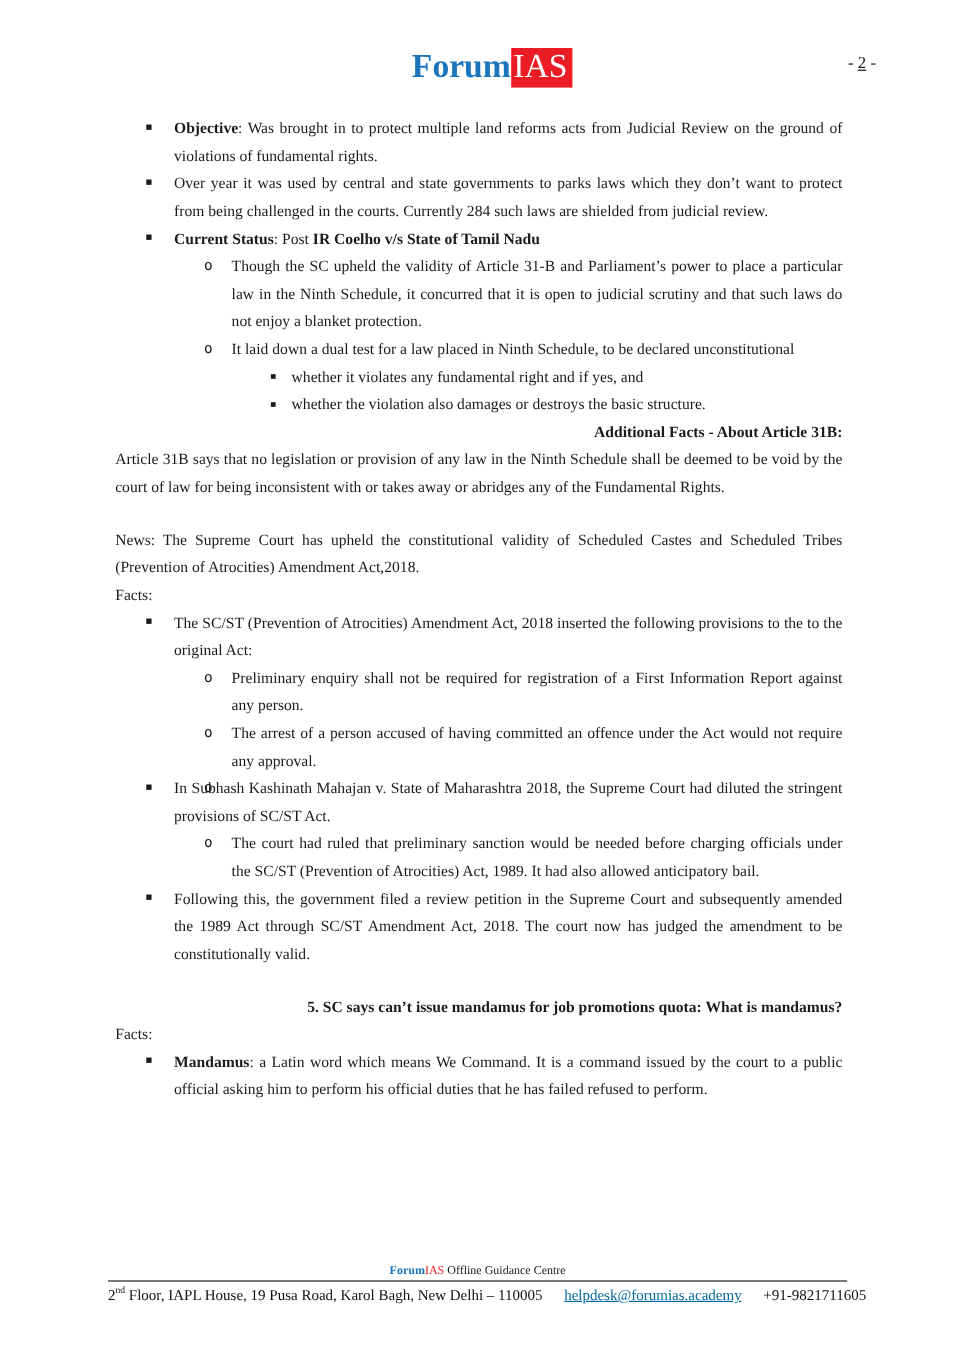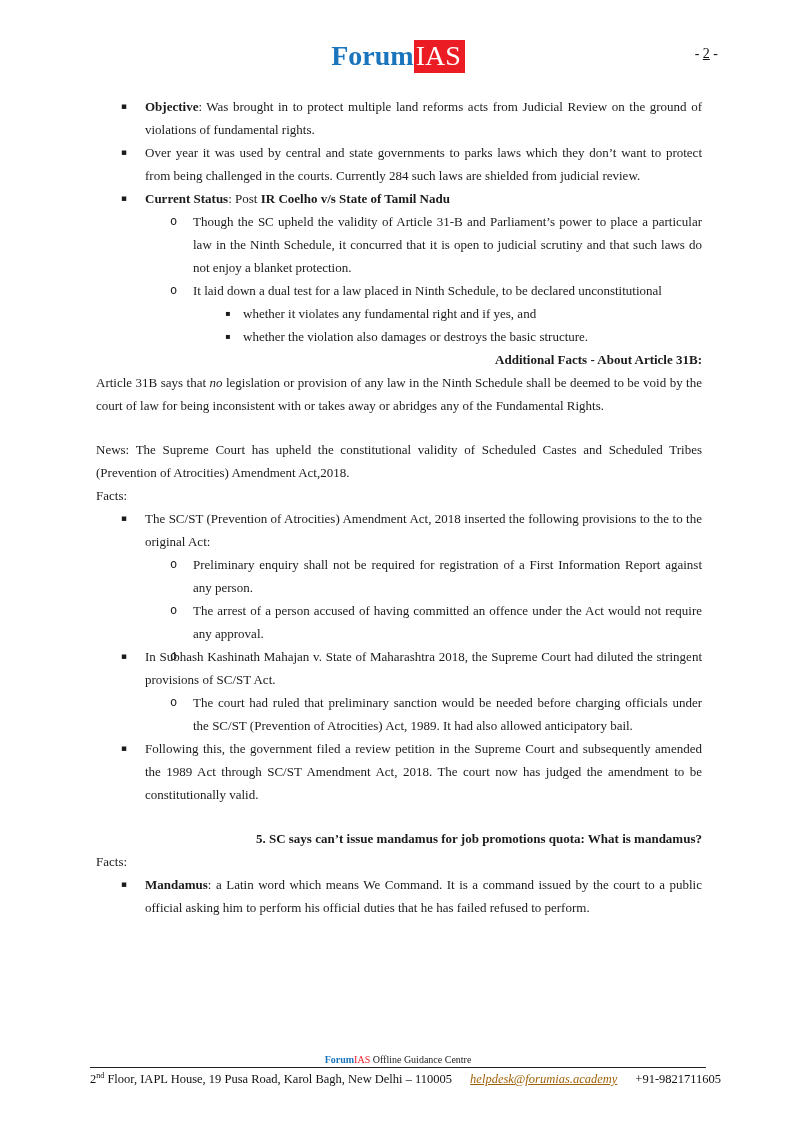--- a/index.html
+++ b/index.html
@@ -7,50 +7,50 @@
   .page {
     position:relative;
     width:794px; height:1123px;
     margin:0 auto;
     background:#ffffff;
     font-family:"Liberation Serif", serif;
     color:#1b1b1b;
     overflow:hidden;
   }
   
-  .header { position:absolute; top:40px; left:96px; width:604px; height:40px; }
+  .header { position:absolute; top:40px; left:108px; width:604px; height:40px; }
   .logo { position:absolute; left:0; right:0; text-align:center; top:0; }
   .logo-forum { color:#1b75bc; font-weight:bold; font-size:28px; letter-spacing:0; }
   .logo-ias { background:#ec1c24; color:#ffffff; font-size:28px; padding:0 4px 2px 2px; }
   .page-number { position:absolute; right:-18px; top:6px; font-size:14px; color:#111; }
   .page-number .u { text-decoration:underline; }
   
   .content { position:absolute; top:95px; left:96px; width:606px; }
   .block { position:relative; text-align:justify; line-height:23px; font-size:13px; }
   .block.heading { font-weight:bold; text-align:right; }
   .block.para {}
   .block.spacer { height:21px; }
   .bullet-1 { padding-left:49px; }
   .bullet-1 > .marker { position:absolute; left:25px; top:0; font-size:9px; font-family:"DejaVu Sans", sans-serif; }
   .bullet-2 { padding-left:97px; }
   .bullet-2 > .marker { position:absolute; left:74px; top:0; font-size:12px; font-family:"DejaVu Sans Mono", monospace; }
   .bullet-3 { padding-left:147px; }
   .bullet-3 > .marker { position:absolute; left:129px; top:0; font-size:8px; font-family:"DejaVu Sans", sans-serif; }
   .bold { font-weight:bold; }
-  .italic { font-style:italic; }
+  .italic { }
   
   .footer { position:absolute; left:90px; width:616px; bottom:36px; text-align:center; }
   .footer-title { font-size:10px; margin-bottom:1px; }
   .footer-title .f-forum { color:#1b75bc; font-weight:bold; }
   .footer-title .f-ias { color:#ec1c24; }
   .footer-title .f-rest { color:#222; }
   .footer-divider { border:none; border-top:1.4px solid #222; margin:2px 0 3px 0; }
   .footer-address { font-size:12.5px; color:#111; white-space:nowrap; }
   .footer-address sup { font-size:8px; }
-  .footer-address a { color:#a16207; text-decoration:underline; margin:0 0 0 18px;font-style:italic; }
+  .footer-address a { color:#0369a1; text-decoration:underline; margin:0 0 0 18px; }
   .footer-address .phone { margin-left:18px; }
 </style>
 </head>
 <body>
 
 <div class="page">
 
   <div class="header">
     <div class="logo">
       <span class="logo-forum">Forum</span><span class="logo-ias">IAS</span>

